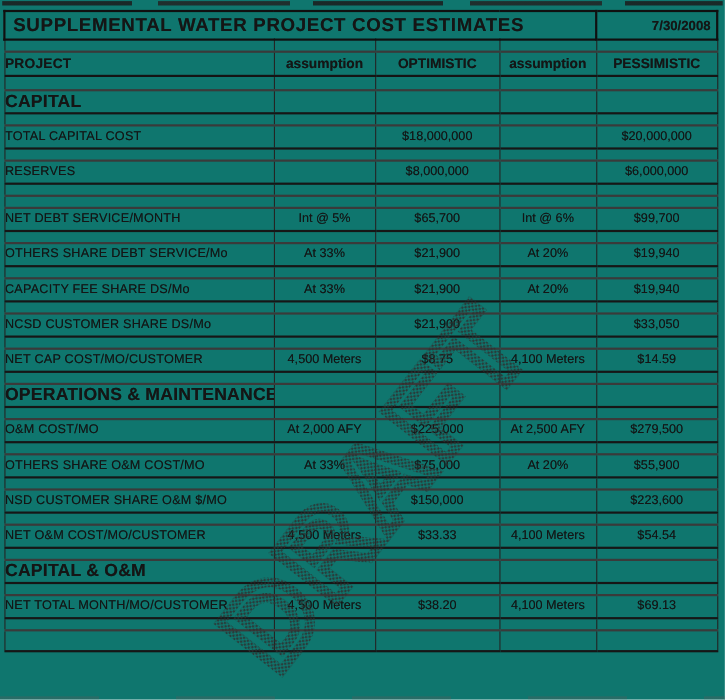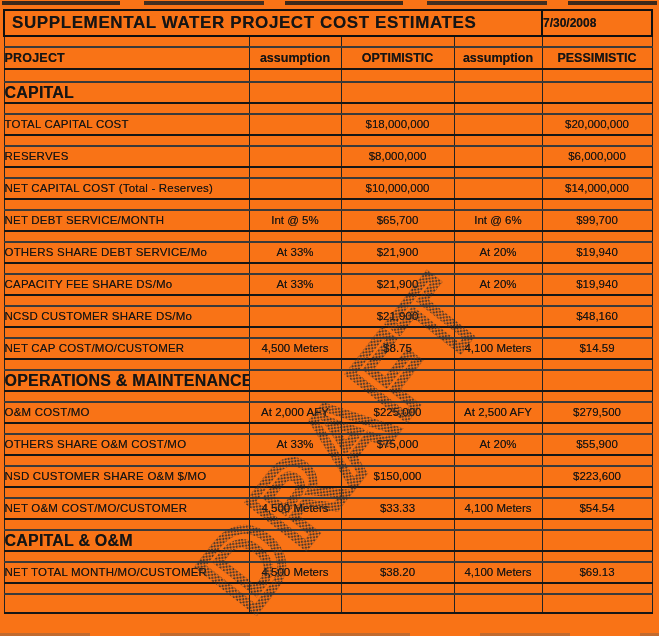--- a/index.html
+++ b/index.html
@@ -1,21 +1,21 @@
 <!DOCTYPE html>
 <html><head>
 <meta charset="utf-8">
 <style>
   html,body{margin:0;padding:0;}
   body{
     width:659px;height:636px;position:relative;overflow:hidden;
     background:#ffffff;color:#151515;
     font-family:"Liberation Sans",sans-serif;
   }
-  .page{position:absolute;inset:0;background:#f97316;}
+  .page{position:absolute;inset:0;background:#0f766e;}
   
   .scan-edge{
     position:absolute;top:1px;left:2px;right:2px;height:4px;
     background:repeating-linear-gradient(90deg,#1b1b1b 0 118px,rgba(0,0,0,0) 118px 142px,#222 142px 262px,rgba(0,0,0,0) 262px 283px);
     opacity:.85;
   }
   table.sheet{
     position:absolute;left:3px;top:9px;width:648px;
     border-collapse:collapse;table-layout:fixed;
   }
@@ -23,21 +23,21 @@
     overflow:hidden;white-space:nowrap;
     border-left:1.5px solid #242424;border-right:1.5px solid #242424;
     padding:0;
     vertical-align:middle;
   }
   tr.title-row td{
     height:24px;border:2.5px solid #101010;
     font-weight:bold;
   }
   td.title-cell{font-size:17px;letter-spacing:.6px;padding-left:7px;}
-  td.date-cell{font-size:12px;padding-right:5px;}
+  td.date-cell{font-size:12px;text-align:right;padding-right:5px;}
   tr.head-row td{
     height:20px;font-weight:bold;font-size:12.5px;
     border-top:2px solid #ef4444;border-bottom:2px solid #141414;
   }
   tr.data td{
     height:19px;font-size:11.5px;line-height:19px;
     border-top:2px solid #161616;border-bottom:2px solid #161616;
   }
   tr.section td{font-weight:bold;font-size:16px;letter-spacing:.2px;}
   tr.spacer td{height:9px;border-top:1px solid #5a5a5a;border-bottom:2px solid #3a3a3a;}
@@ -140,27 +140,20 @@
       <td class="c-money">$6,000,000</td>
     </tr>
     <tr class="spacer">
           <td></td>
           <td></td>
           <td></td>
           <td></td>
           <td></td>
         </tr>
 
-    <tr class="data">
-      <td class="c-label">NET CAPITAL COST (Total - Reserves)</td>
-      <td class="c-assum"></td>
-      <td class="c-money">$10,000,000</td>
-      <td class="c-assum"></td>
-      <td class="c-money">$14,000,000</td>
-    </tr>
     <tr class="spacer">
           <td></td>
           <td></td>
           <td></td>
           <td></td>
           <td></td>
         </tr>
 
     <tr class="data">
       <td class="c-label">NET DEBT SERVICE/MONTH</td>
@@ -205,21 +198,21 @@
           <td></td>
           <td></td>
           <td></td>
         </tr>
 
     <tr class="data">
       <td class="c-label">NCSD CUSTOMER SHARE DS/Mo</td>
       <td class="c-assum"></td>
       <td class="c-money">$21,900</td>
       <td class="c-assum"></td>
-      <td class="c-money">$48,160</td>
+      <td class="c-money">$33,050</td>
     </tr>
     <tr class="spacer">
           <td></td>
           <td></td>
           <td></td>
           <td></td>
           <td></td>
         </tr>
 
     <tr class="data">

